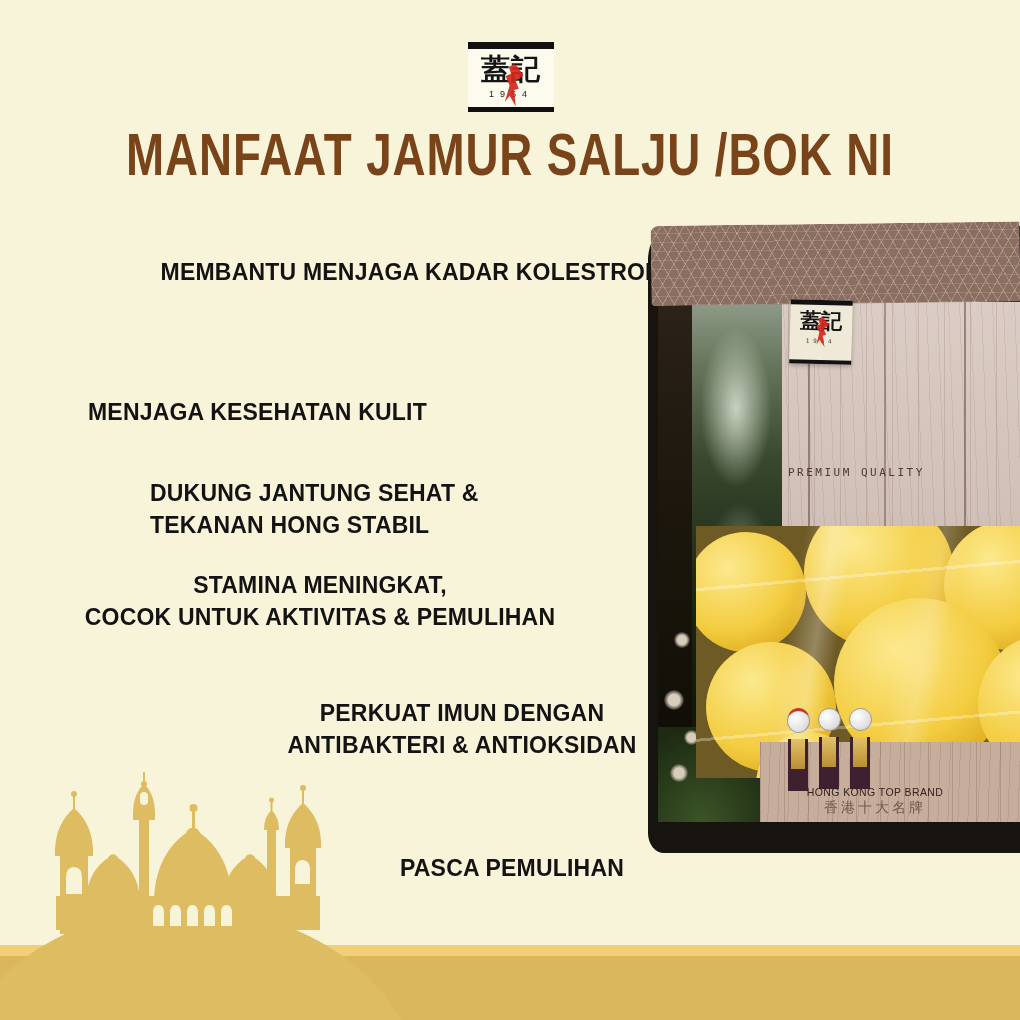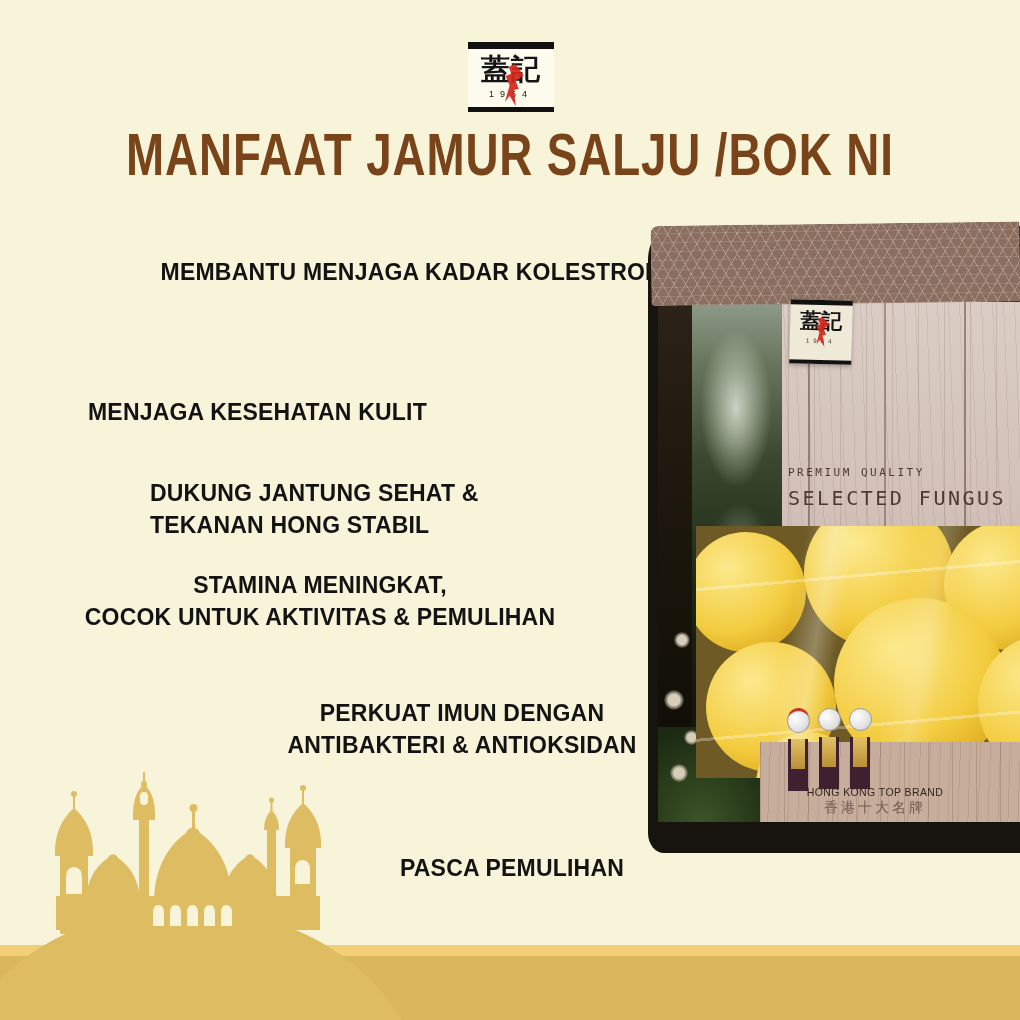--- a/index.html
+++ b/index.html
@@ -162,21 +162,20 @@
   <div class="bag-topband"></div>
 
   <div class="patch">
     <span class="patch-red"></span>
     <span class="patch-cn">蓋記</span>
     <span class="patch-year">1954</span>
   </div>
 
   <div class="premium">
     <div class="l1">PREMIUM QUALITY</div>
-    <div class="l2">SELECTED FUNGUS</div>
   </div>
 
   <div class="fungus">
     <div class="fb" style="left:-10px;top:6px;width:120px;height:120px;"></div>
     <div class="fb" style="left:108px;top:-28px;width:150px;height:150px;"></div>
     <div class="fb" style="left:248px;top:-6px;width:130px;height:130px;"></div>
     <div class="fb" style="left:10px;top:116px;width:130px;height:130px;"></div>
     <div class="fb" style="left:138px;top:72px;width:172px;height:172px;"></div>
     <div class="fb" style="left:282px;top:108px;width:140px;height:140px;"></div>
     <div class="fb" style="left:60px;top:206px;width:104px;height:104px;"></div>

